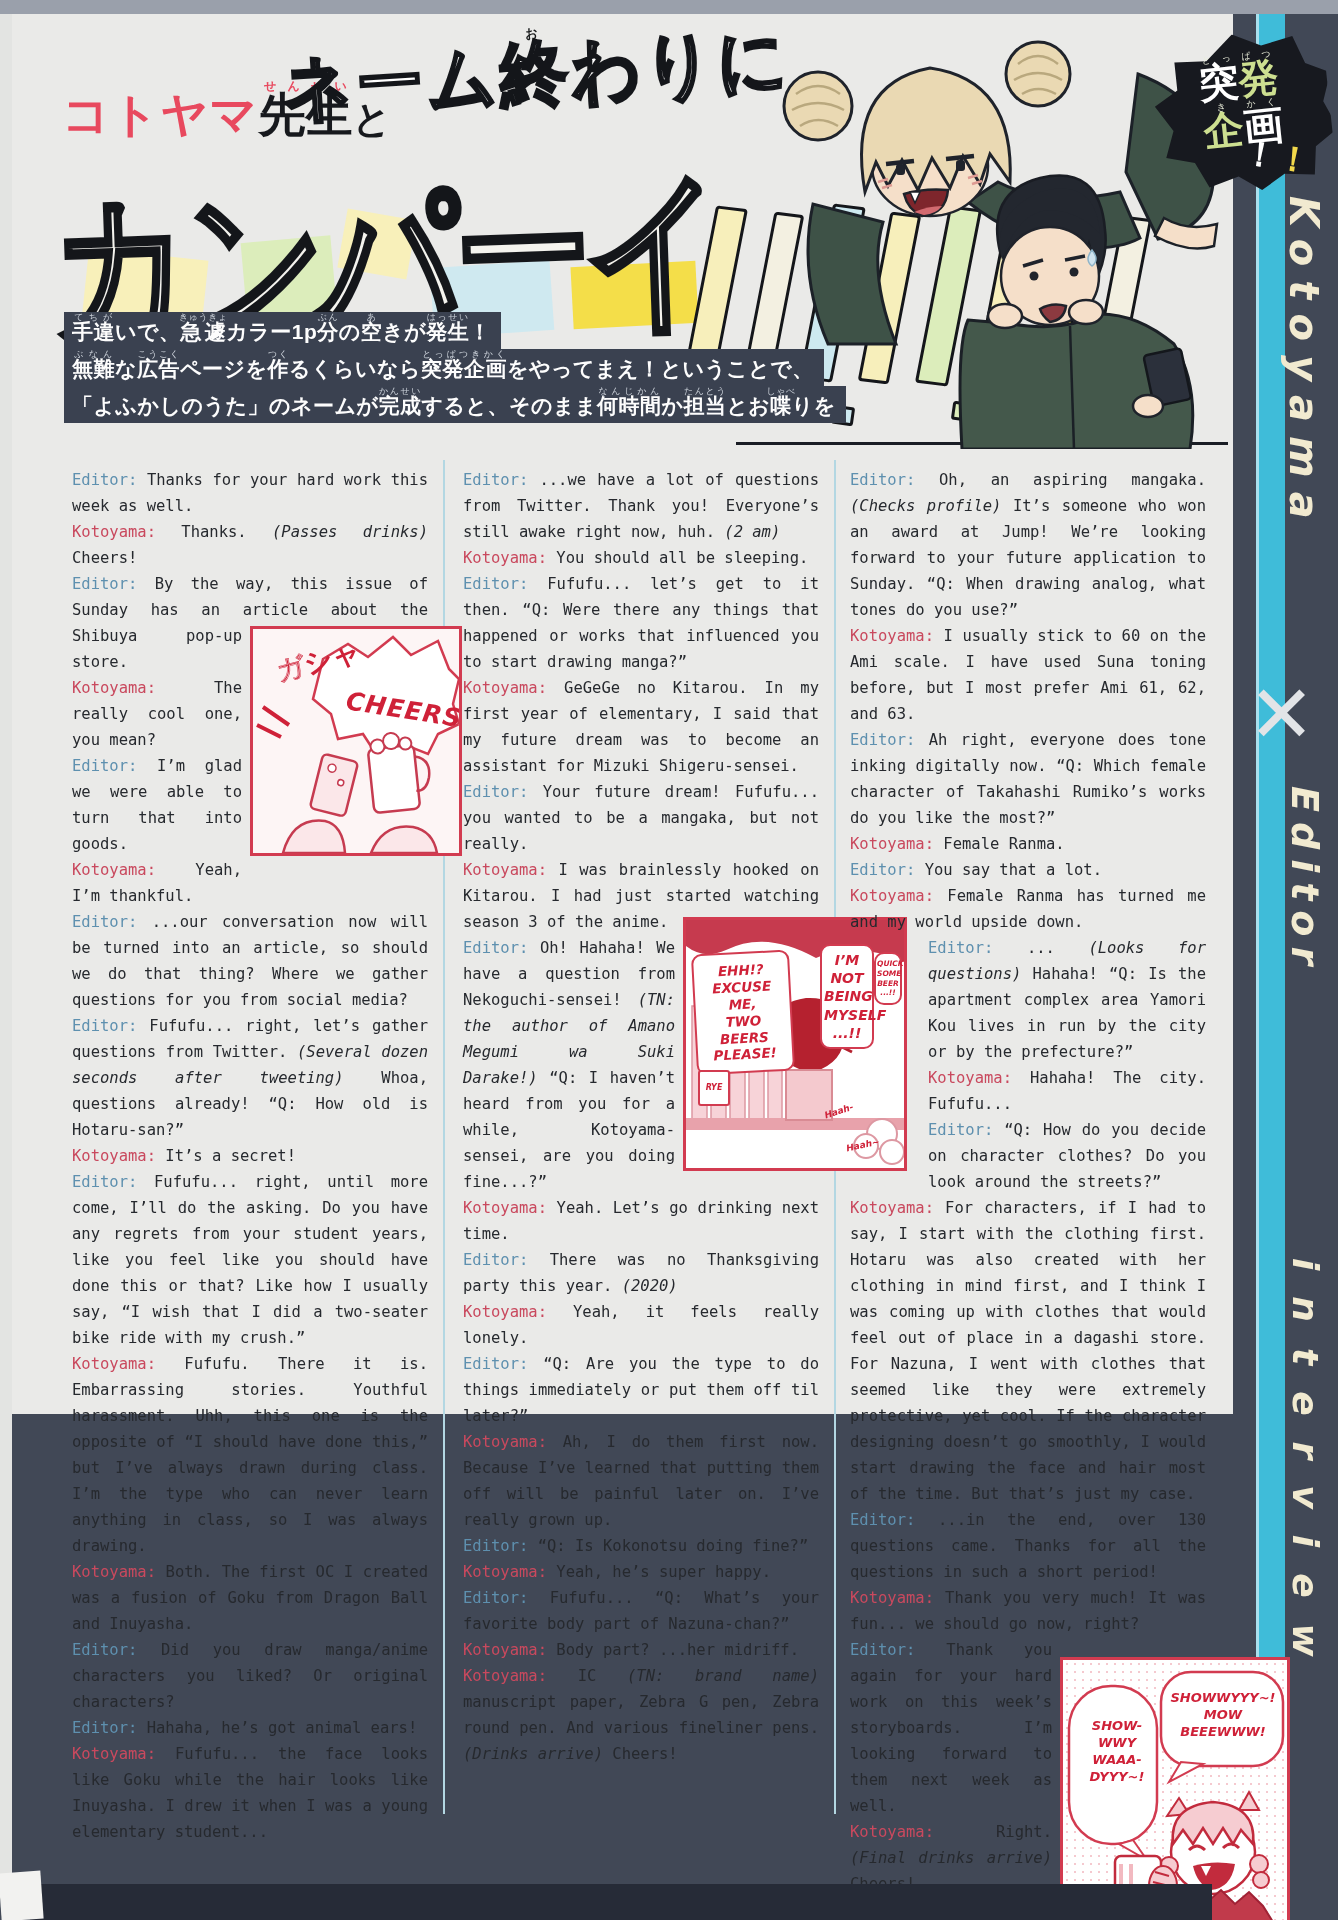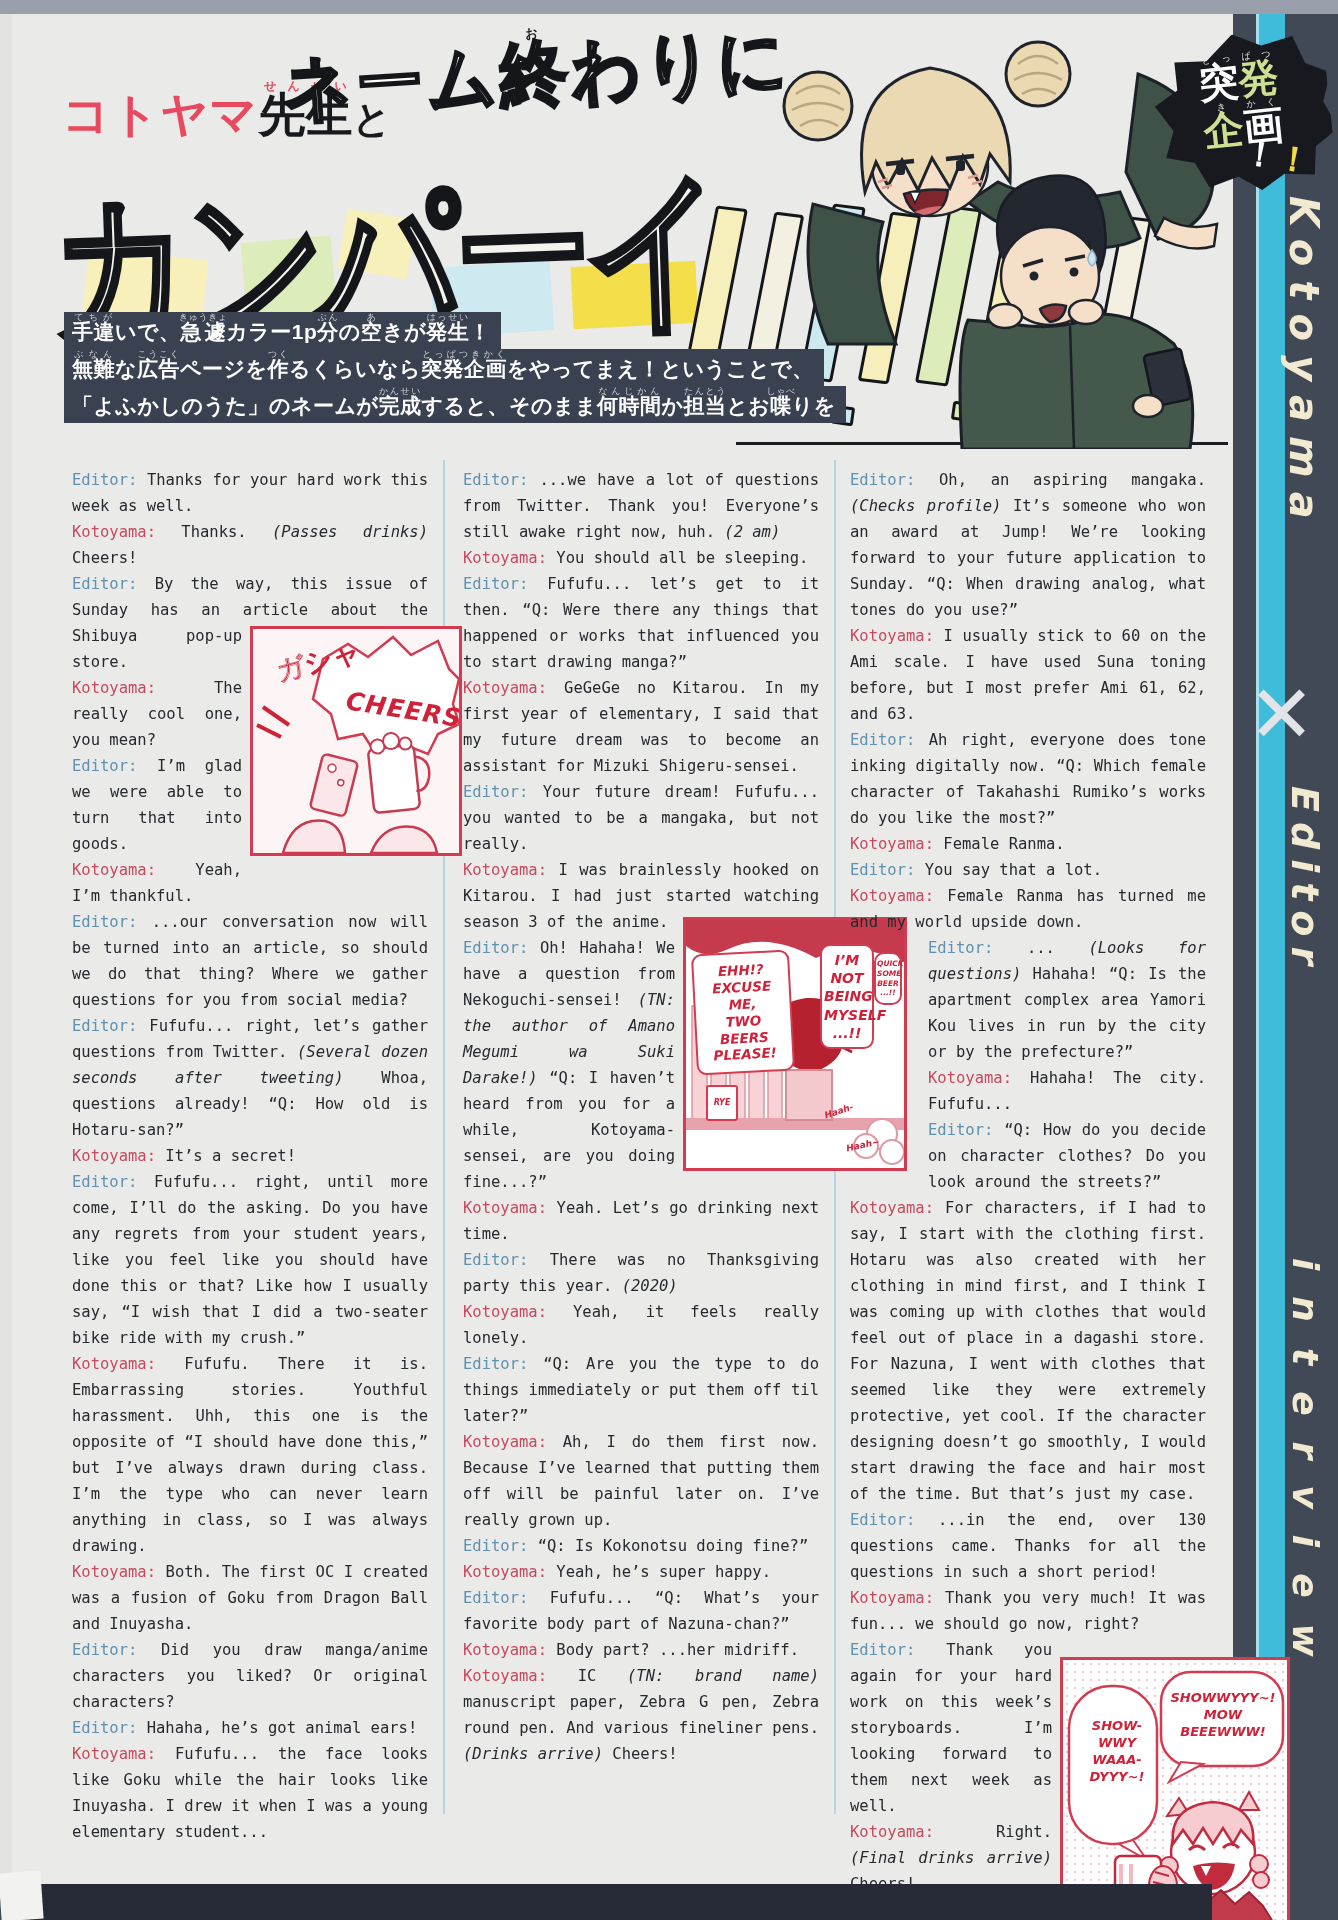--- a/index.html
+++ b/index.html
@@ -8,21 +8,21 @@
          font-family:"Liberation Sans",sans-serif;}
   .abs{position:absolute;}
 
   
   #top-strip{left:0;top:0;width:1338px;height:14px;background:#9aa0ab;z-index:0;}
   #left-sliver{left:0;top:14px;width:12px;height:1870px;background:#e3e4e2;z-index:0;}
   #bottom-bar{left:30px;top:1884px;width:1182px;height:36px;background:#262b37;z-index:4;}
   #corner-wedge{left:0;top:1872px;width:42px;height:48px;background:#f2f2f0;transform:rotate(-4deg);z-index:5;}
 
   
-  #paper{left:12px;top:14px;width:1221px;height:1870px;background:#eaeae8;z-index:3;}
+  #paper{left:12px;top:14px;width:1221px;height:1400px;background:#eaeae8;z-index:3;}
 
   
   #title-row{left:50px;top:66px;display:flex;align-items:flex-end;z-index:4;font-weight:900;}
   #title-author{font-size:47px;color:#e8495e;letter-spacing:1px;}
   #title-sensei{font-size:47px;color:#17191d;}
   #title-sensei rt{font-size:12px;color:#e8495e;font-weight: bold;}
   #title-to{font-size:38px;color:#17191d;padding-bottom:2px;}
   #neemu{left:274px;top:28px;z-index:4;font-size:72px;font-weight:900;color:#ffffff;
          -webkit-text-stroke:3px #14161a;transform:rotate(-3.5deg) scaleX(.94);transform-origin:left bottom;
          letter-spacing:4px;white-space:nowrap;}
@@ -256,21 +256,21 @@
 TWO BEERS
 PLEASE!</div>
       <div class="bbl" style="left:134px;top:24px;width:54px;padding:5px 2px;font-size:14px;line-height:1.3;">I’M NOT
 BEING
 MYSELF
 ...!!</div>
       <div class="bbl" style="left:188px;top:32px;width:28px;padding:5px 1px;font-size:7.5px;line-height:1.3;">QUICK
 SOME
 BEER
 ...!!</div>
-      <div class="bbl" style="left:20px;top:150px;width:32px;padding:3px 1px;font-size:8px;border-radius:3px;margin-top:15px;">RYE</div>
+      <div class="bbl" style="left:12px;top:150px;width:32px;padding:3px 1px;font-size:8px;border-radius:3px;">RYE</div>
       <span style="position:absolute;left:138px;top:186px;color:#cf2138;font:italic 700 9px 'DejaVu Sans',sans-serif;transform:rotate(-18deg);">Haah-</span>
       <span style="position:absolute;left:160px;top:220px;color:#cf2138;font:italic 700 9px 'DejaVu Sans',sans-serif;transform:rotate(-12deg);">Haah~</span>
     </div>
         </div>
         <p class="entry"><span class="spk" style="color:#C9495E">Kotoyama:</span> I was brainlessly hooked on Kitarou. I had just started watching season 3 of the anime.</p>
         <p class="entry"><span class="spk" style="color:#5E90AF">Editor:</span> Oh! Hahaha! We have a question from Nekoguchi-sensei! <i>(TN: the author of Amano Megumi wa Suki Darake!)</i> “Q: I haven’t heard from you for a while, Kotoyama-sensei, are you doing fine...?”</p>
         <p class="entry"><span class="spk" style="color:#C9495E">Kotoyama:</span> Yeah. Let’s go drinking next time.</p>
         <p class="entry"><span class="spk" style="color:#5E90AF">Editor:</span> There was no Thanksgiving party this year. <i>(2020)</i></p>
         <p class="entry"><span class="spk" style="color:#C9495E">Kotoyama:</span> Yeah, it feels really lonely.</p>
         <p class="entry"><span class="spk" style="color:#5E90AF">Editor:</span> “Q: Are you the type to do things immediately or put them off til later?”</p>

